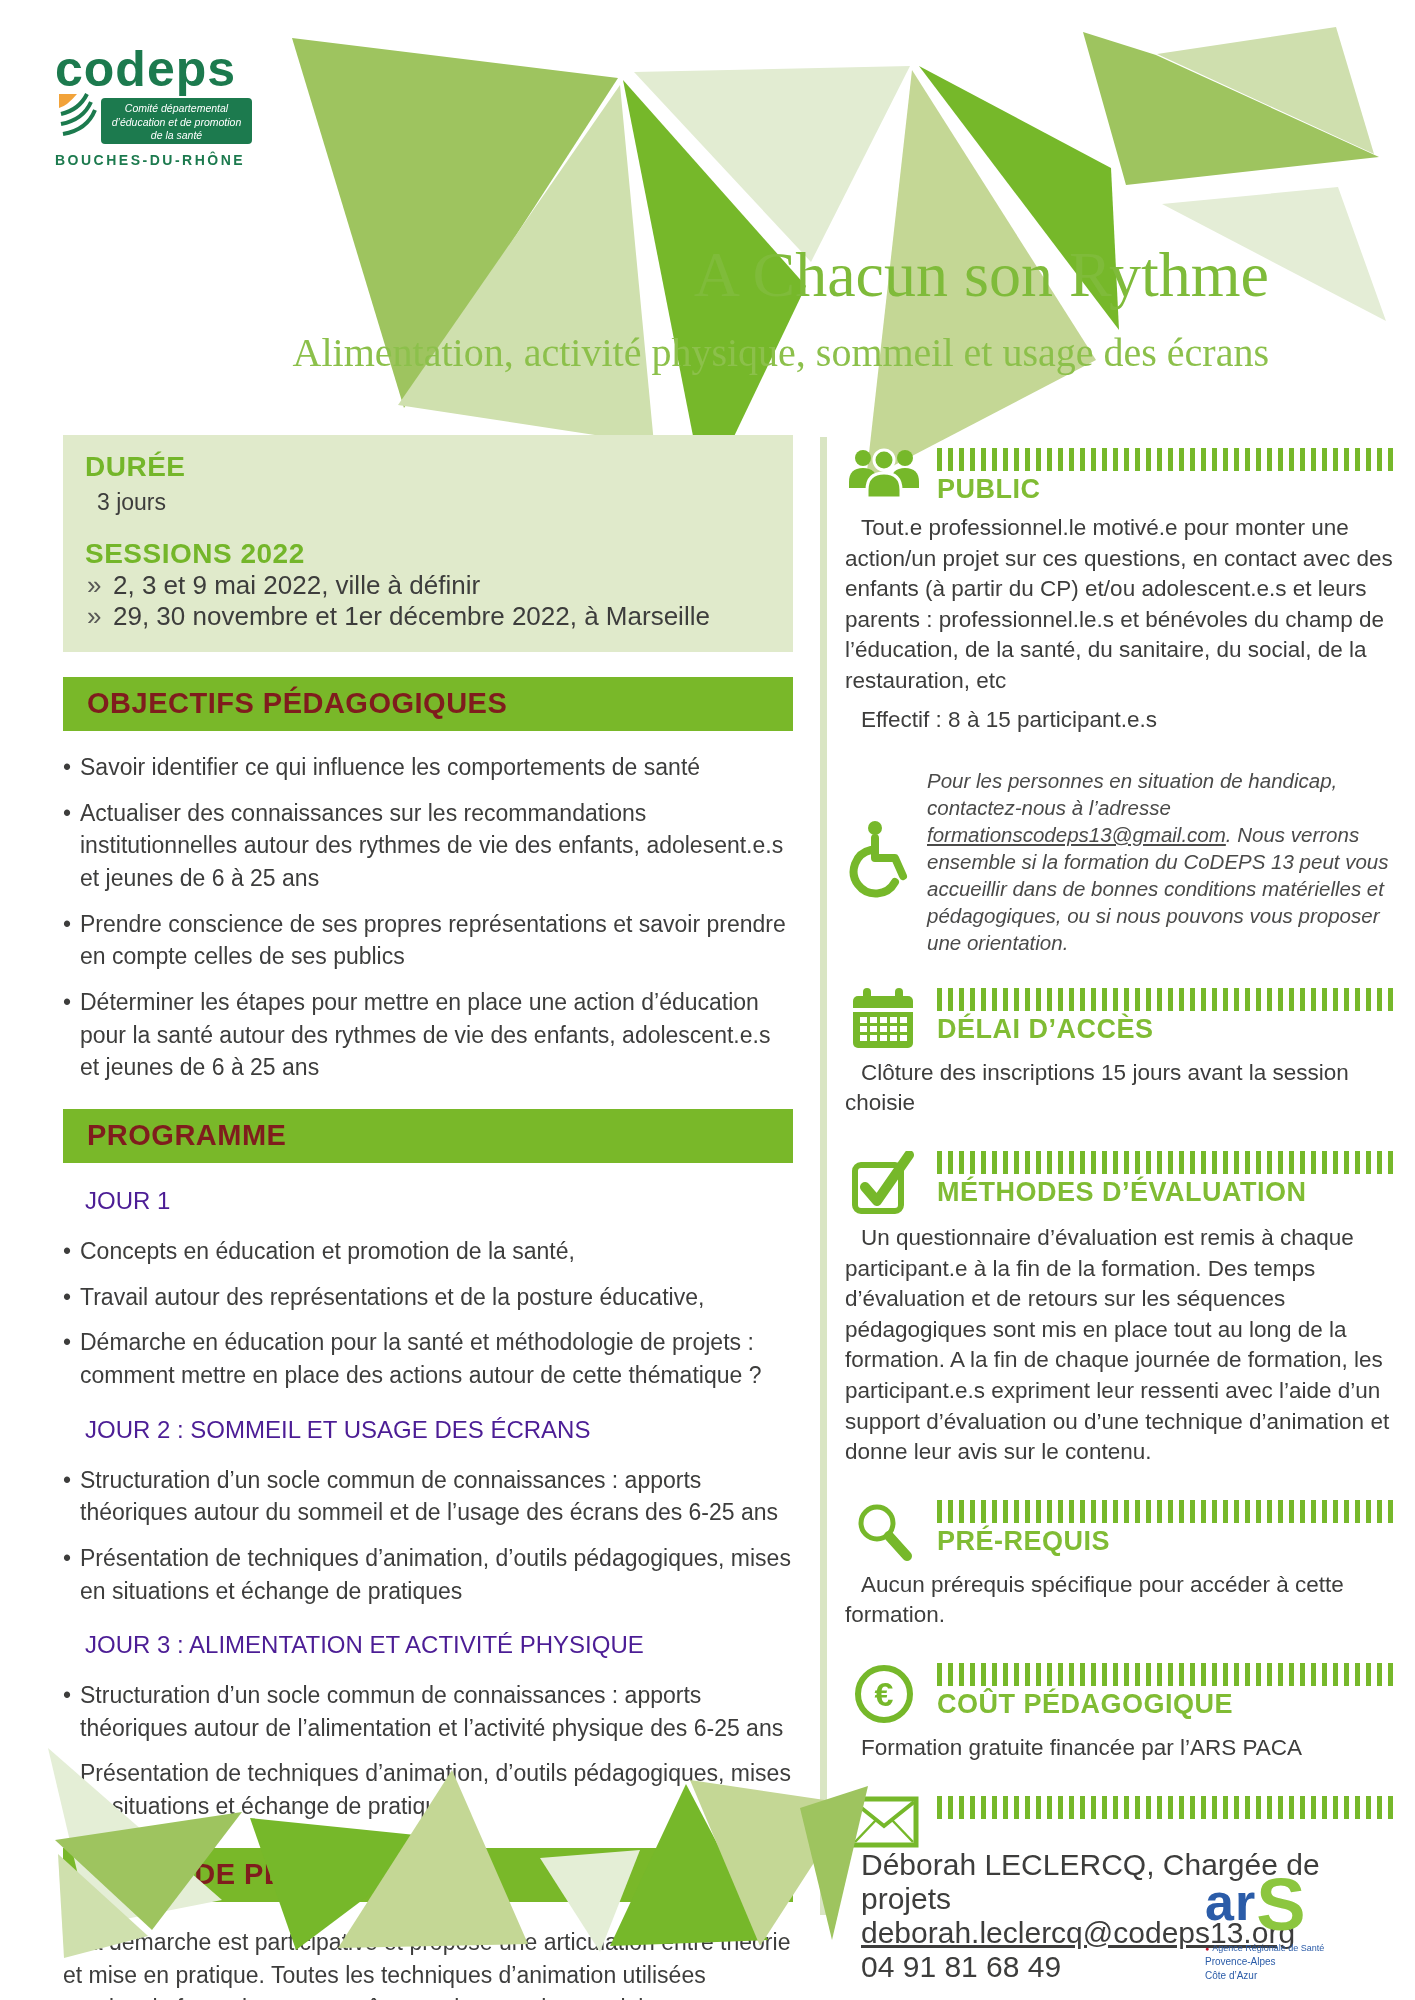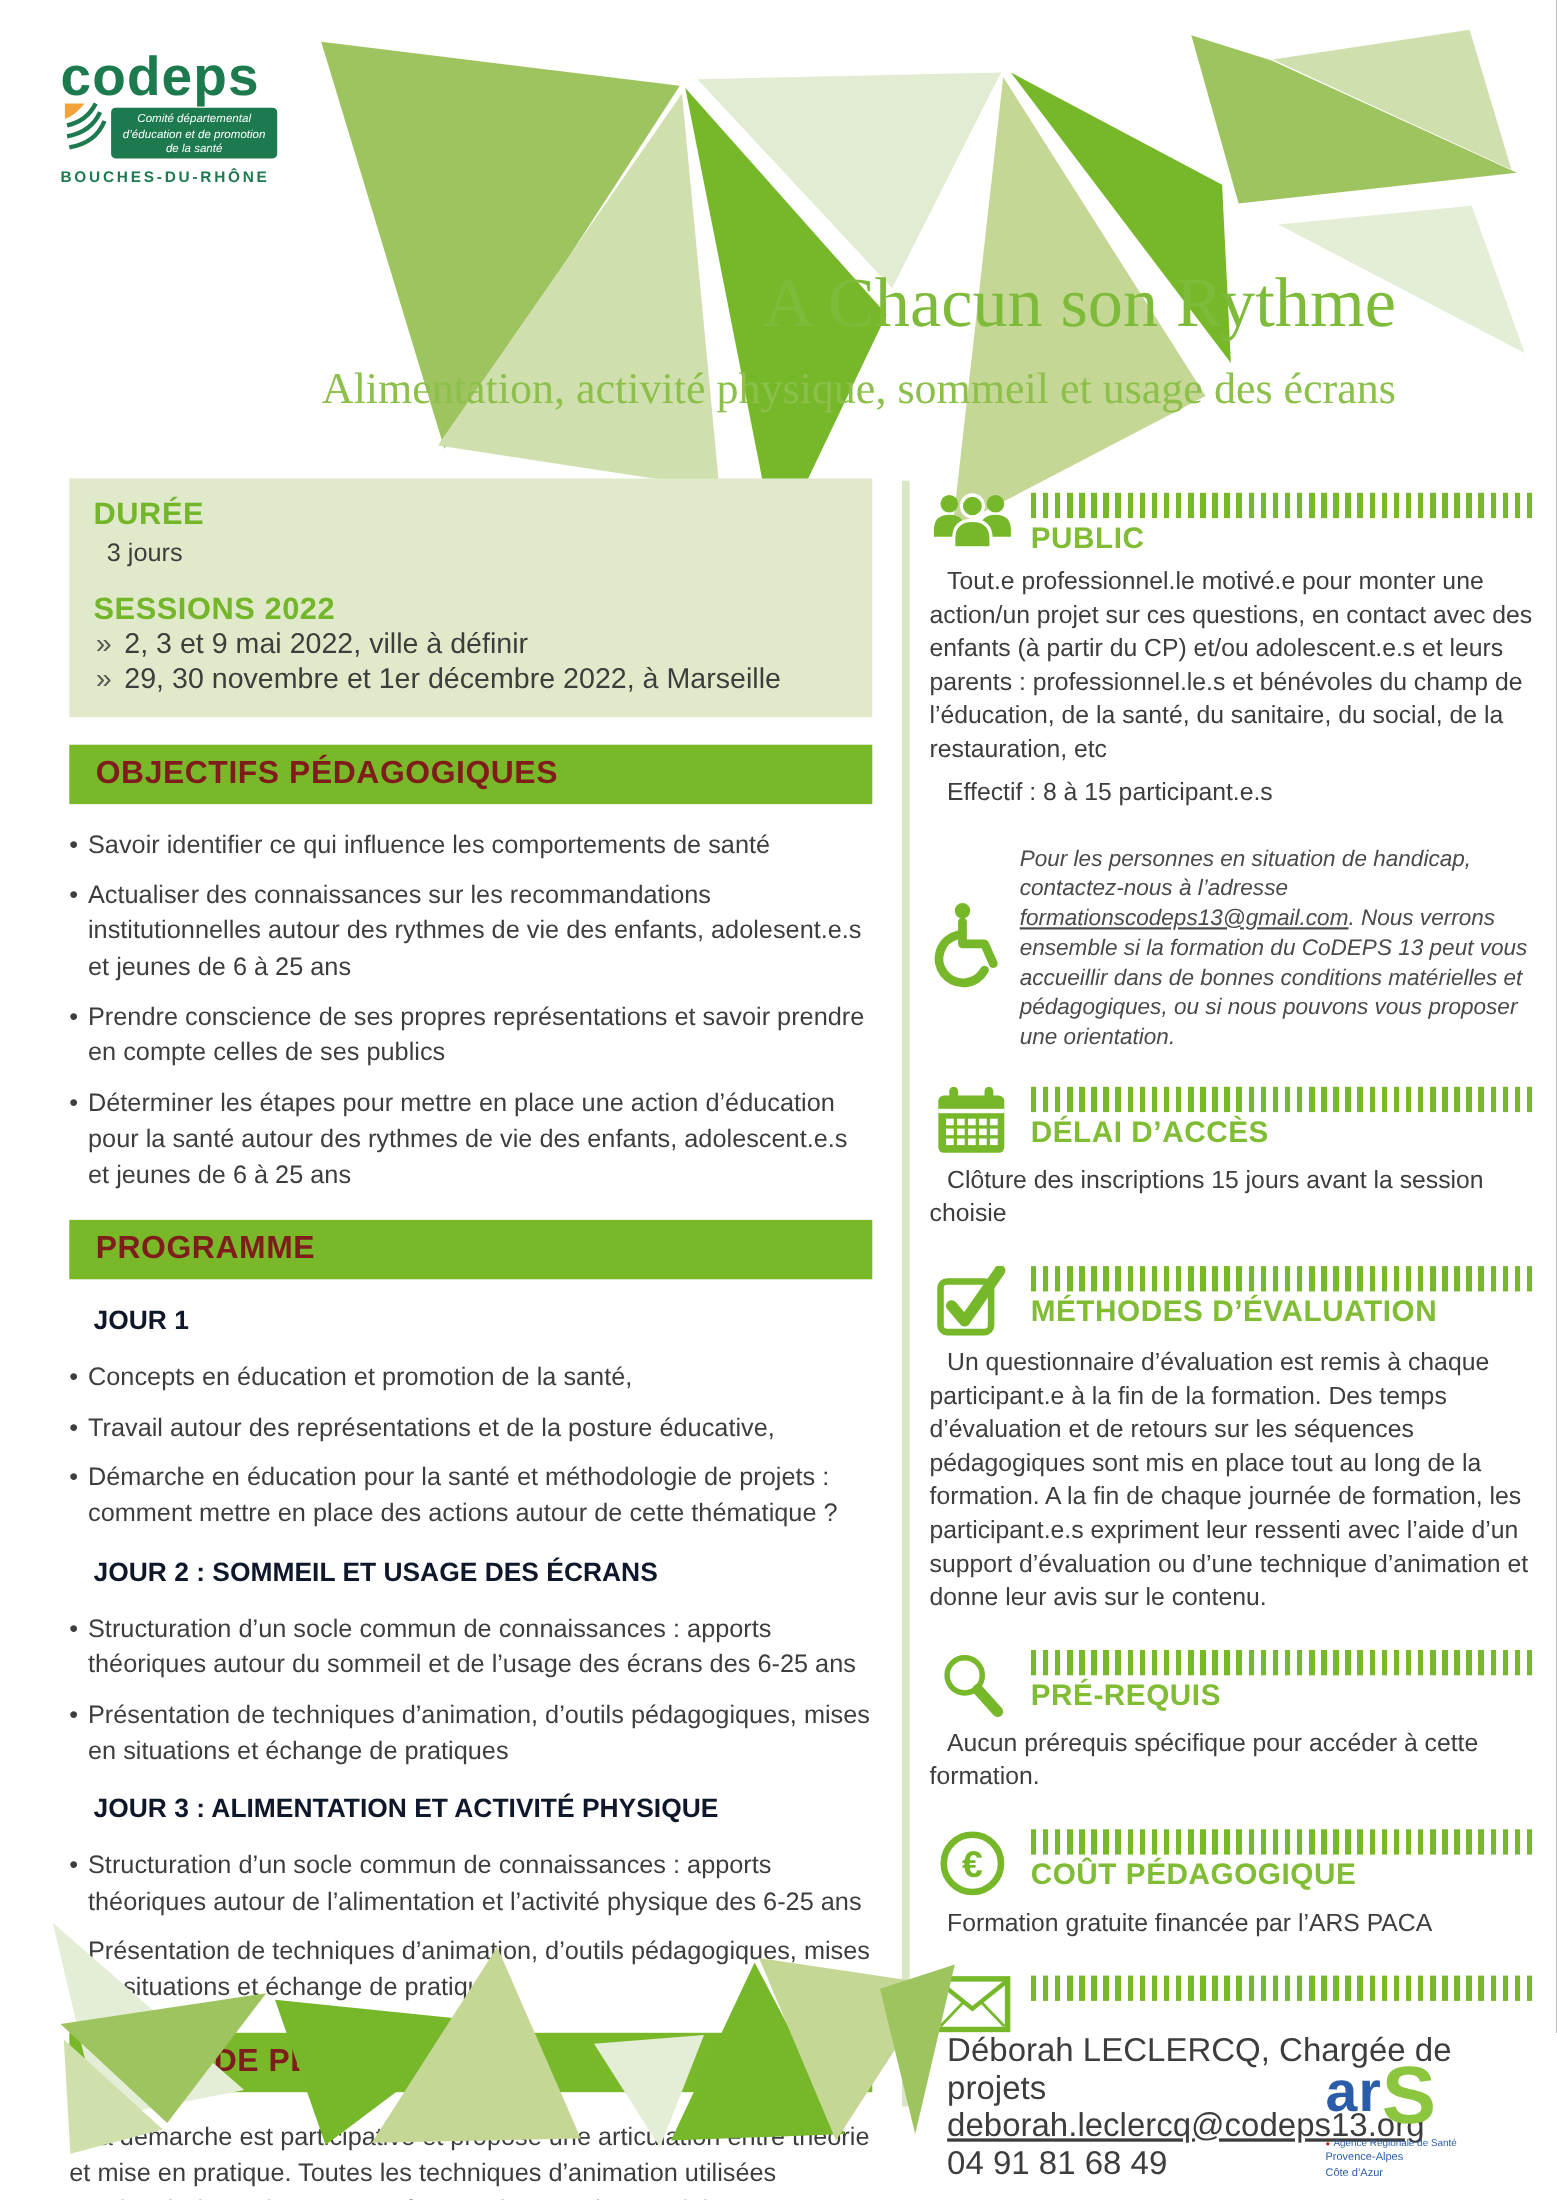--- a/index.html
+++ b/index.html
@@ -28,21 +28,21 @@
   .box-head{color:#74b62a;font-weight:bold;font-size:28px;letter-spacing:.5px;}
   .box-val{font-size:23px;margin:6px 0 16px 12px;}
   .sess-head{margin-top:22px;}
   .sess-item{font-size:26px;margin:0 0 0 2px;padding-left:26px;position:relative;}
   .sess-item::before{content:"»";position:absolute;left:0;top:0;color:#585856;}
   .bar-head{background:#79b829;color:#7f1d1d;font-weight:bold;font-size:29px;letter-spacing:.5px;
     padding:10px 10px 11px 24px;margin-top:25px;}
   .bullets{margin:20px 0 0 0;padding:0;list-style:none;}
   .bullets li{font-size:23px;line-height:1.42;margin:0 0 13px 0;padding-left:17px;position:relative;}
   .bullets li::before{content:"•";position:absolute;left:0;top:0;}
-  .day-title{font-weight:bold;font-size:24px;color:#0f172a;margin:24px 0 12px 22px;}
+  .day-title{font-weight:normal;font-size:24px;color:#4c1d95;margin:24px 0 12px 22px;}
   .methode-text{font-size:23px;line-height:1.45;margin:24px 0 0 0;text-indent:14px;}
   
   .divider{position:absolute;left:820px;top:437px;width:7px;height:1478px;background:#d9e5c3;}
   
   .right-col{position:absolute;left:845px;top:448px;width:548px;}
   .sec-head{display:flex;gap:14px;align-items:flex-start;}
   .sec-icon{flex:0 0 78px;display:flex;justify-content:center;}
   .head-right{flex:1;min-width:0;}
   .bars{height:23px;background:repeating-linear-gradient(90deg,#76b82a 0 5px,transparent 5px 11px);}
   .sec-title{color:#80bc34;font-weight:bold;font-size:27px;letter-spacing:.5px;margin-top:3px;}

